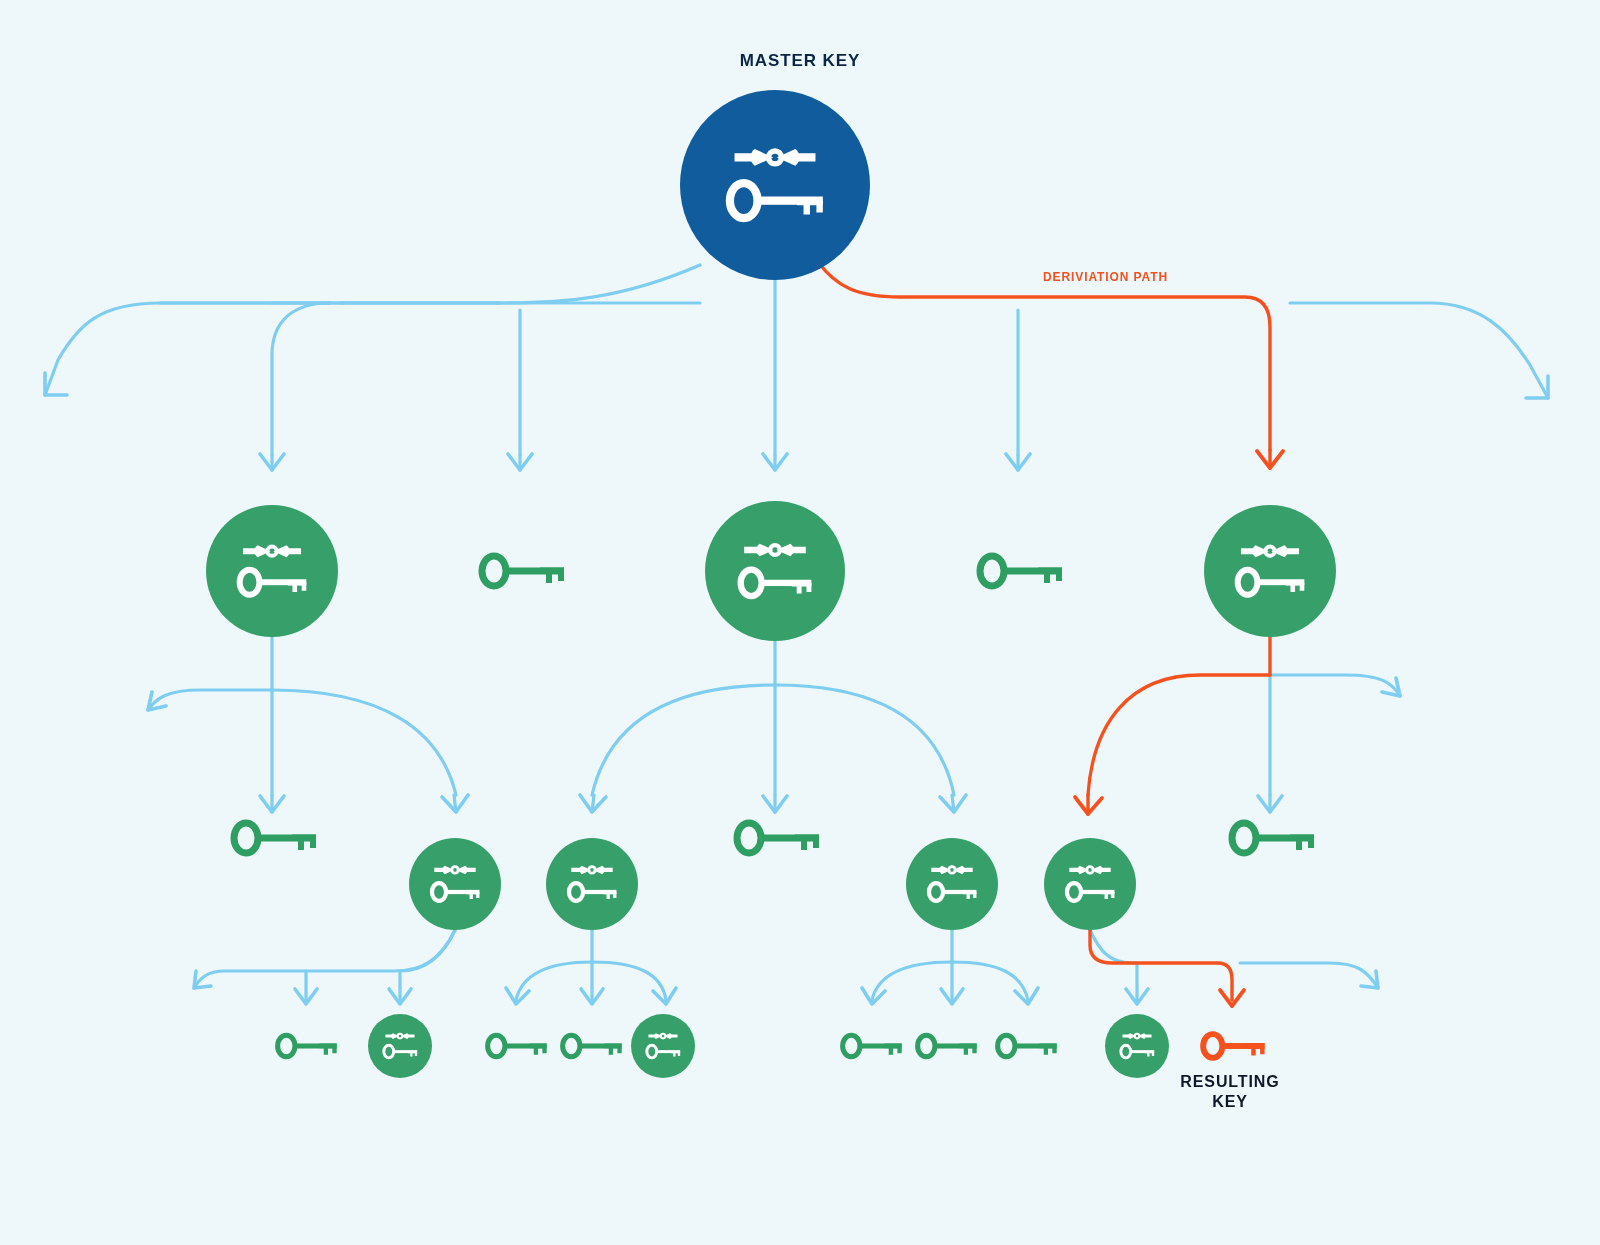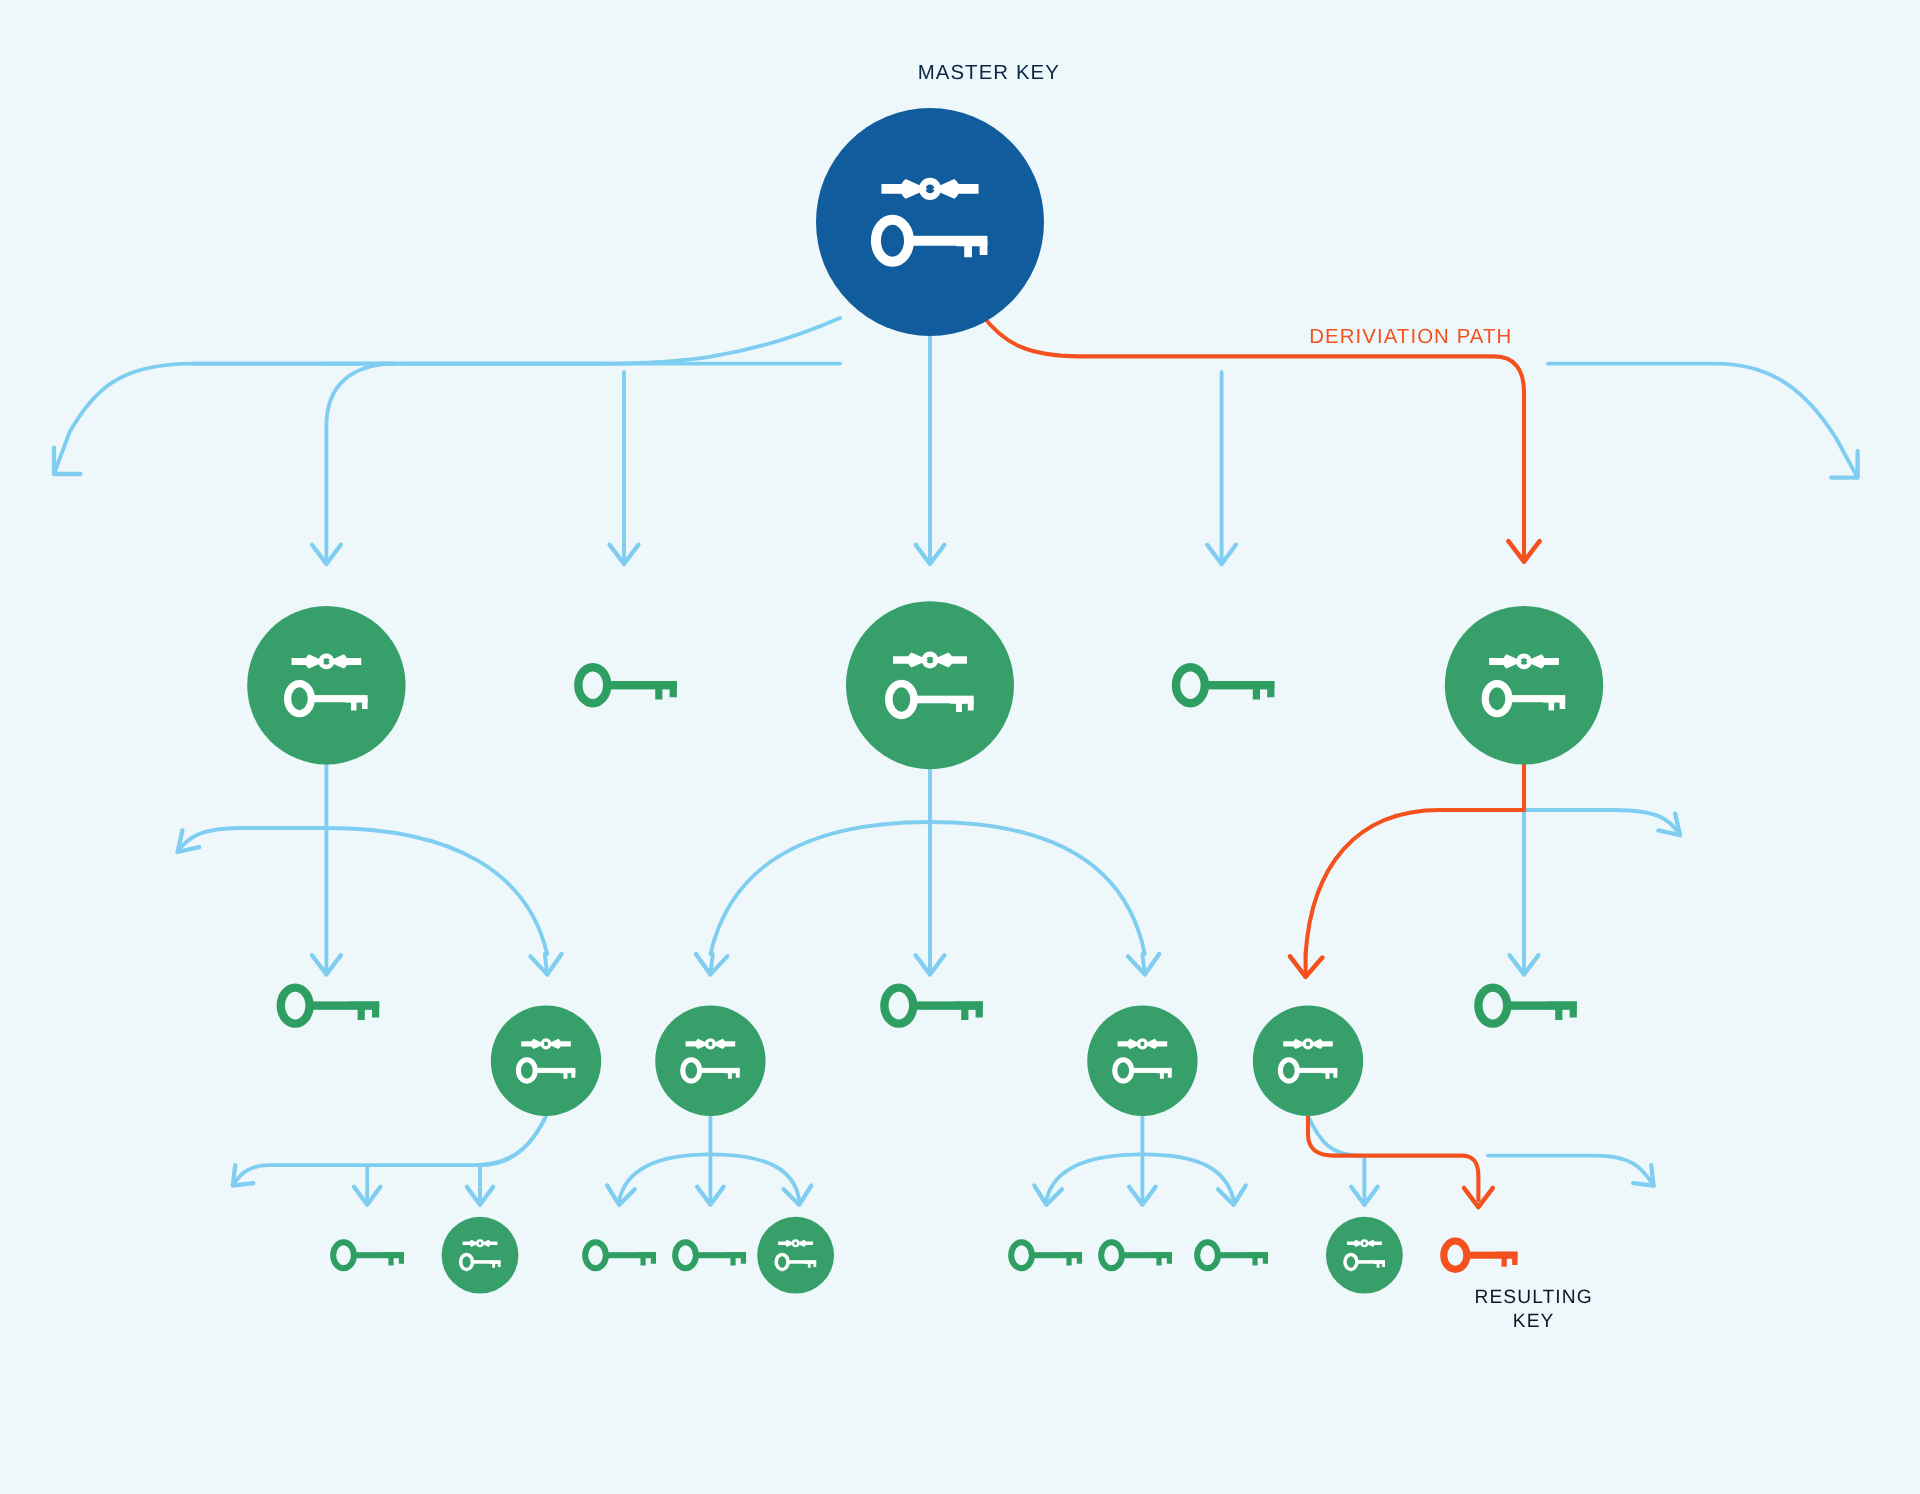--- a/index.html
+++ b/index.html
@@ -7,36 +7,35 @@
     width:1600px;height:1245px;
     background:#eef8fb;
     font-family:"Liberation Sans","DejaVu Sans",sans-serif;
     overflow:hidden;
     position:relative;
   }
   #stage{position:absolute;inset:0;width:1600px;height:1245px;}
   svg.layer{position:absolute;left:0;top:0;width:1600px;height:1245px;}
   .lbl{
     position:absolute;
-    font-weight:normal;
+    font-weight:bold;
     letter-spacing:.9px;
     white-space:pre;
     text-align:center;
     line-height:1.25;
-    padding-left:48px;
   }
   #master-label{
     color:#0b2545;
     font-size:17px;
     left:0;right:0;top:50px;
     text-align:center;
   }
   #deriv-label{
     color:#f4511e;
-    font-size:17px;
+    font-size:12px;
     left:1043px;top:270px;
   }
   #result-label{
     color:#0f172a;
     font-size:16px;
     left:1160px;top:1072px;
     width:140px;
   }
 </style>
 </head>

